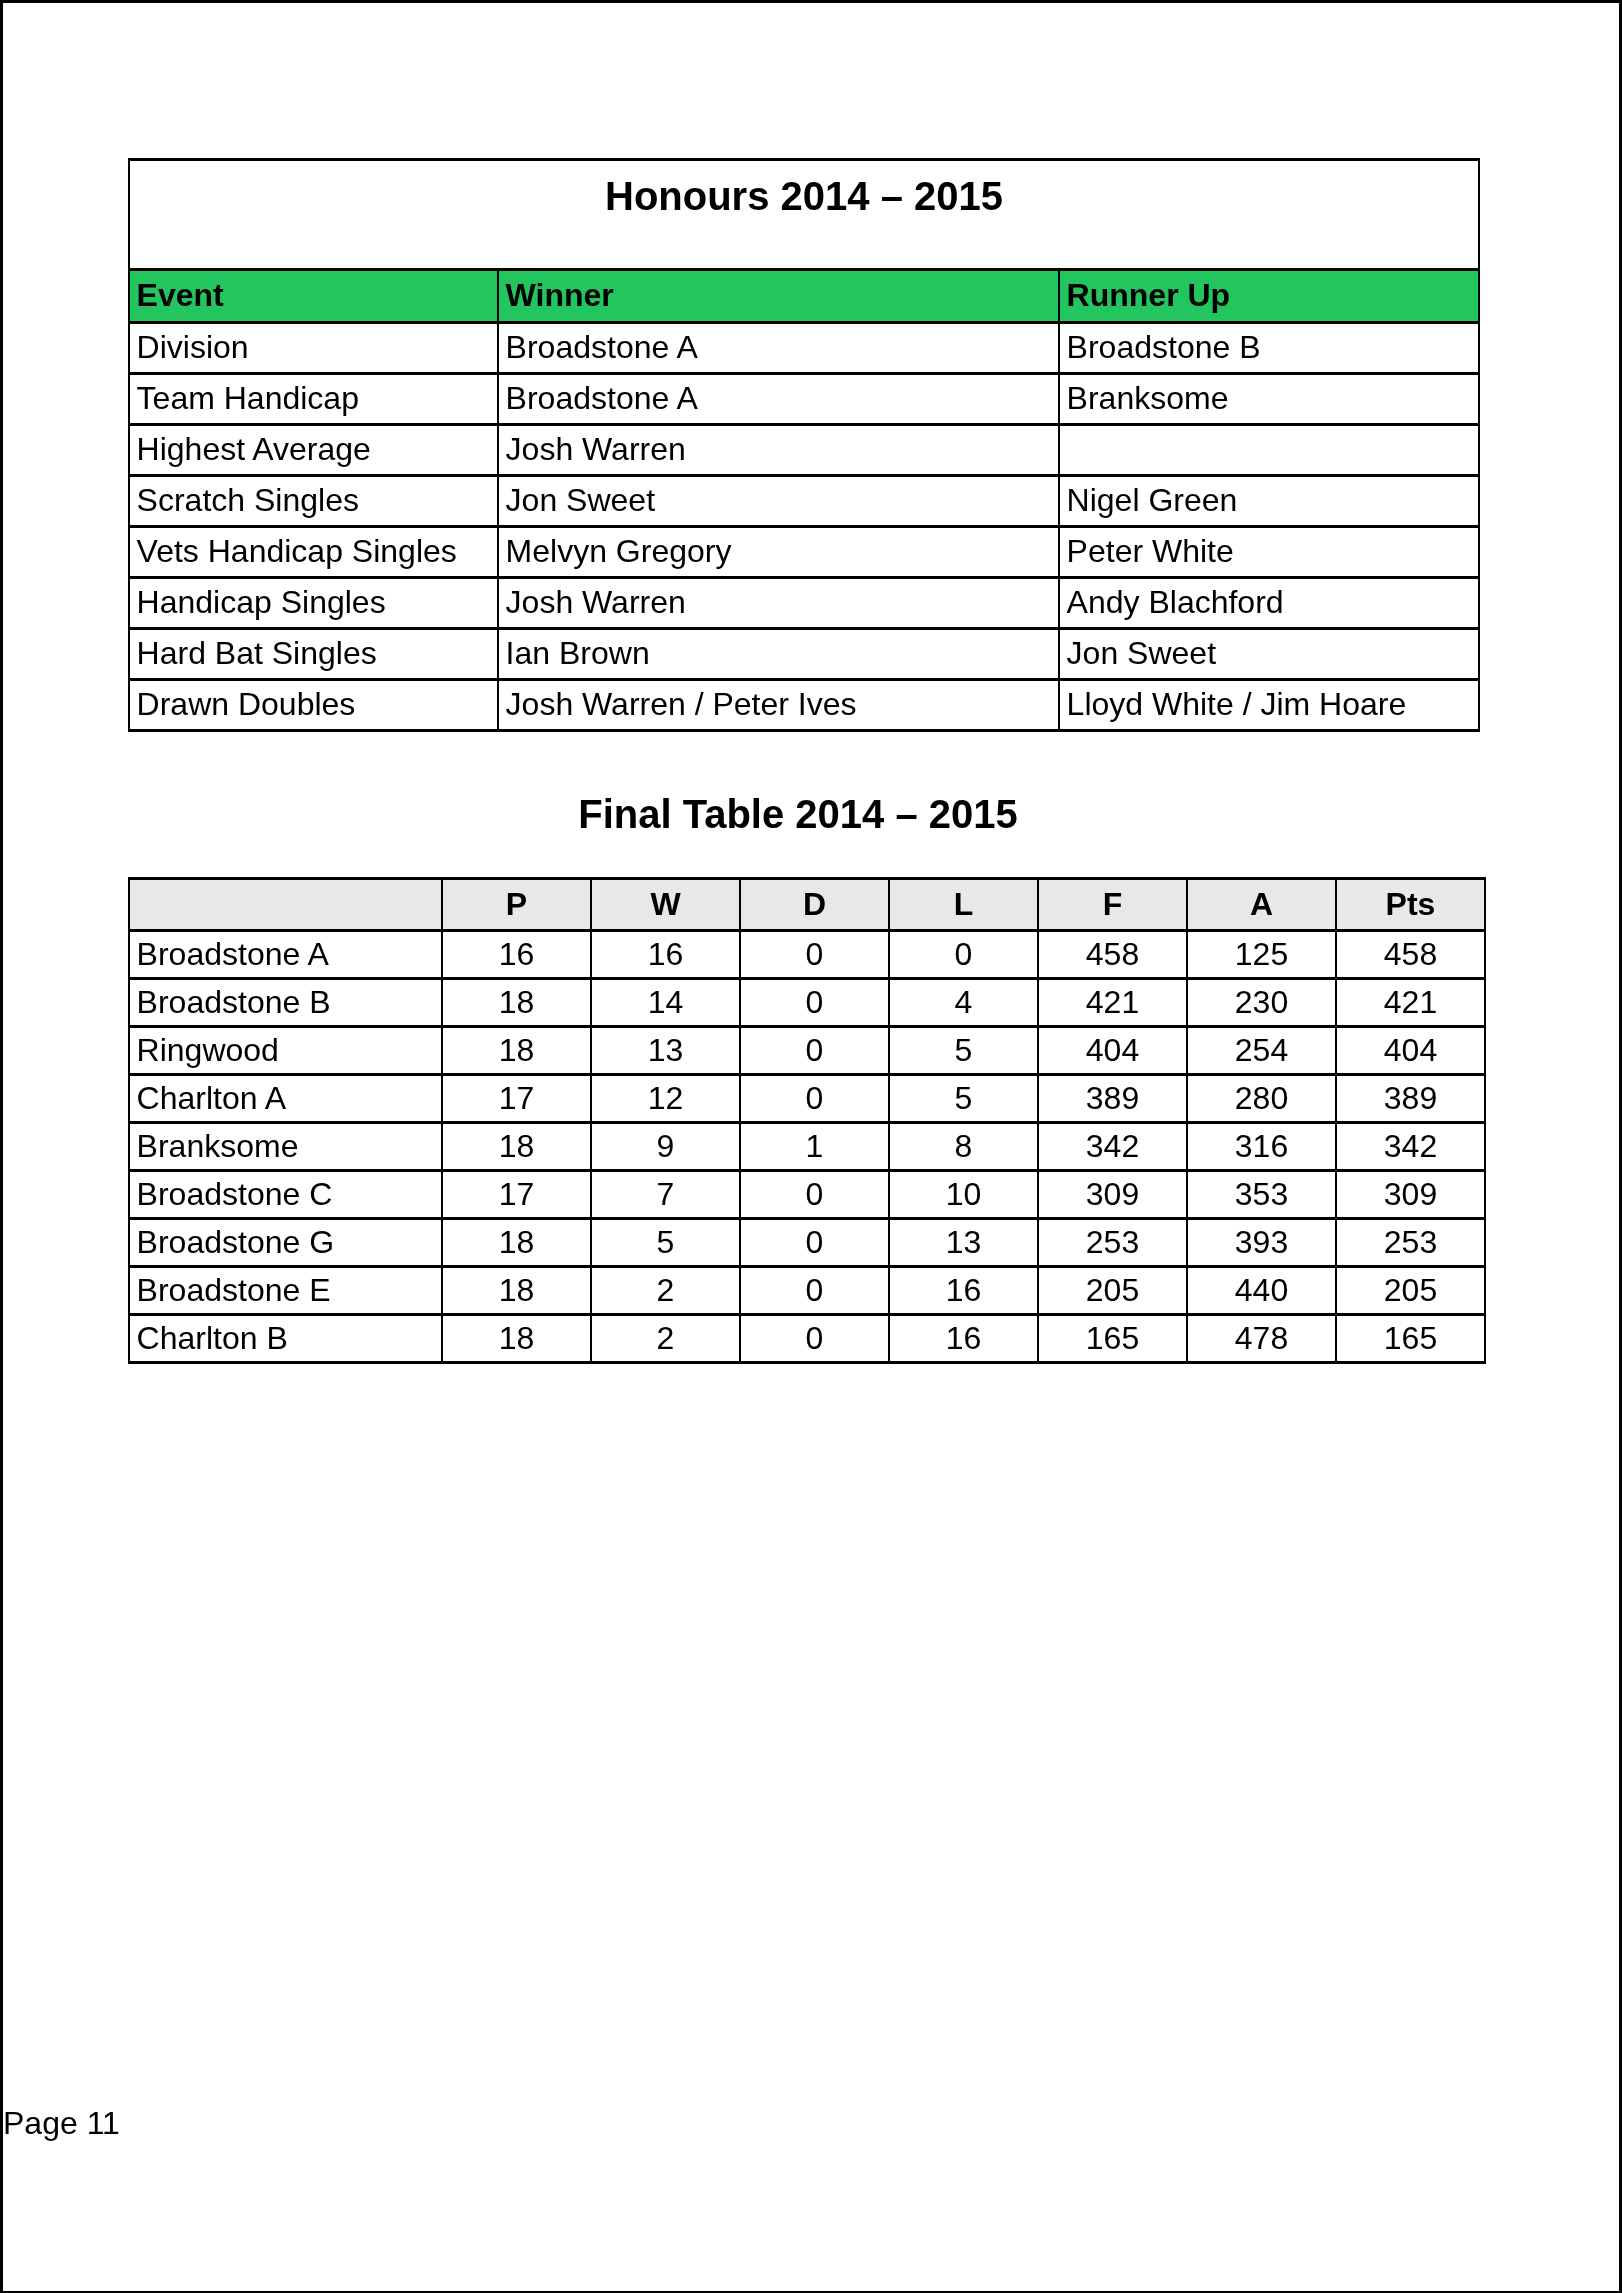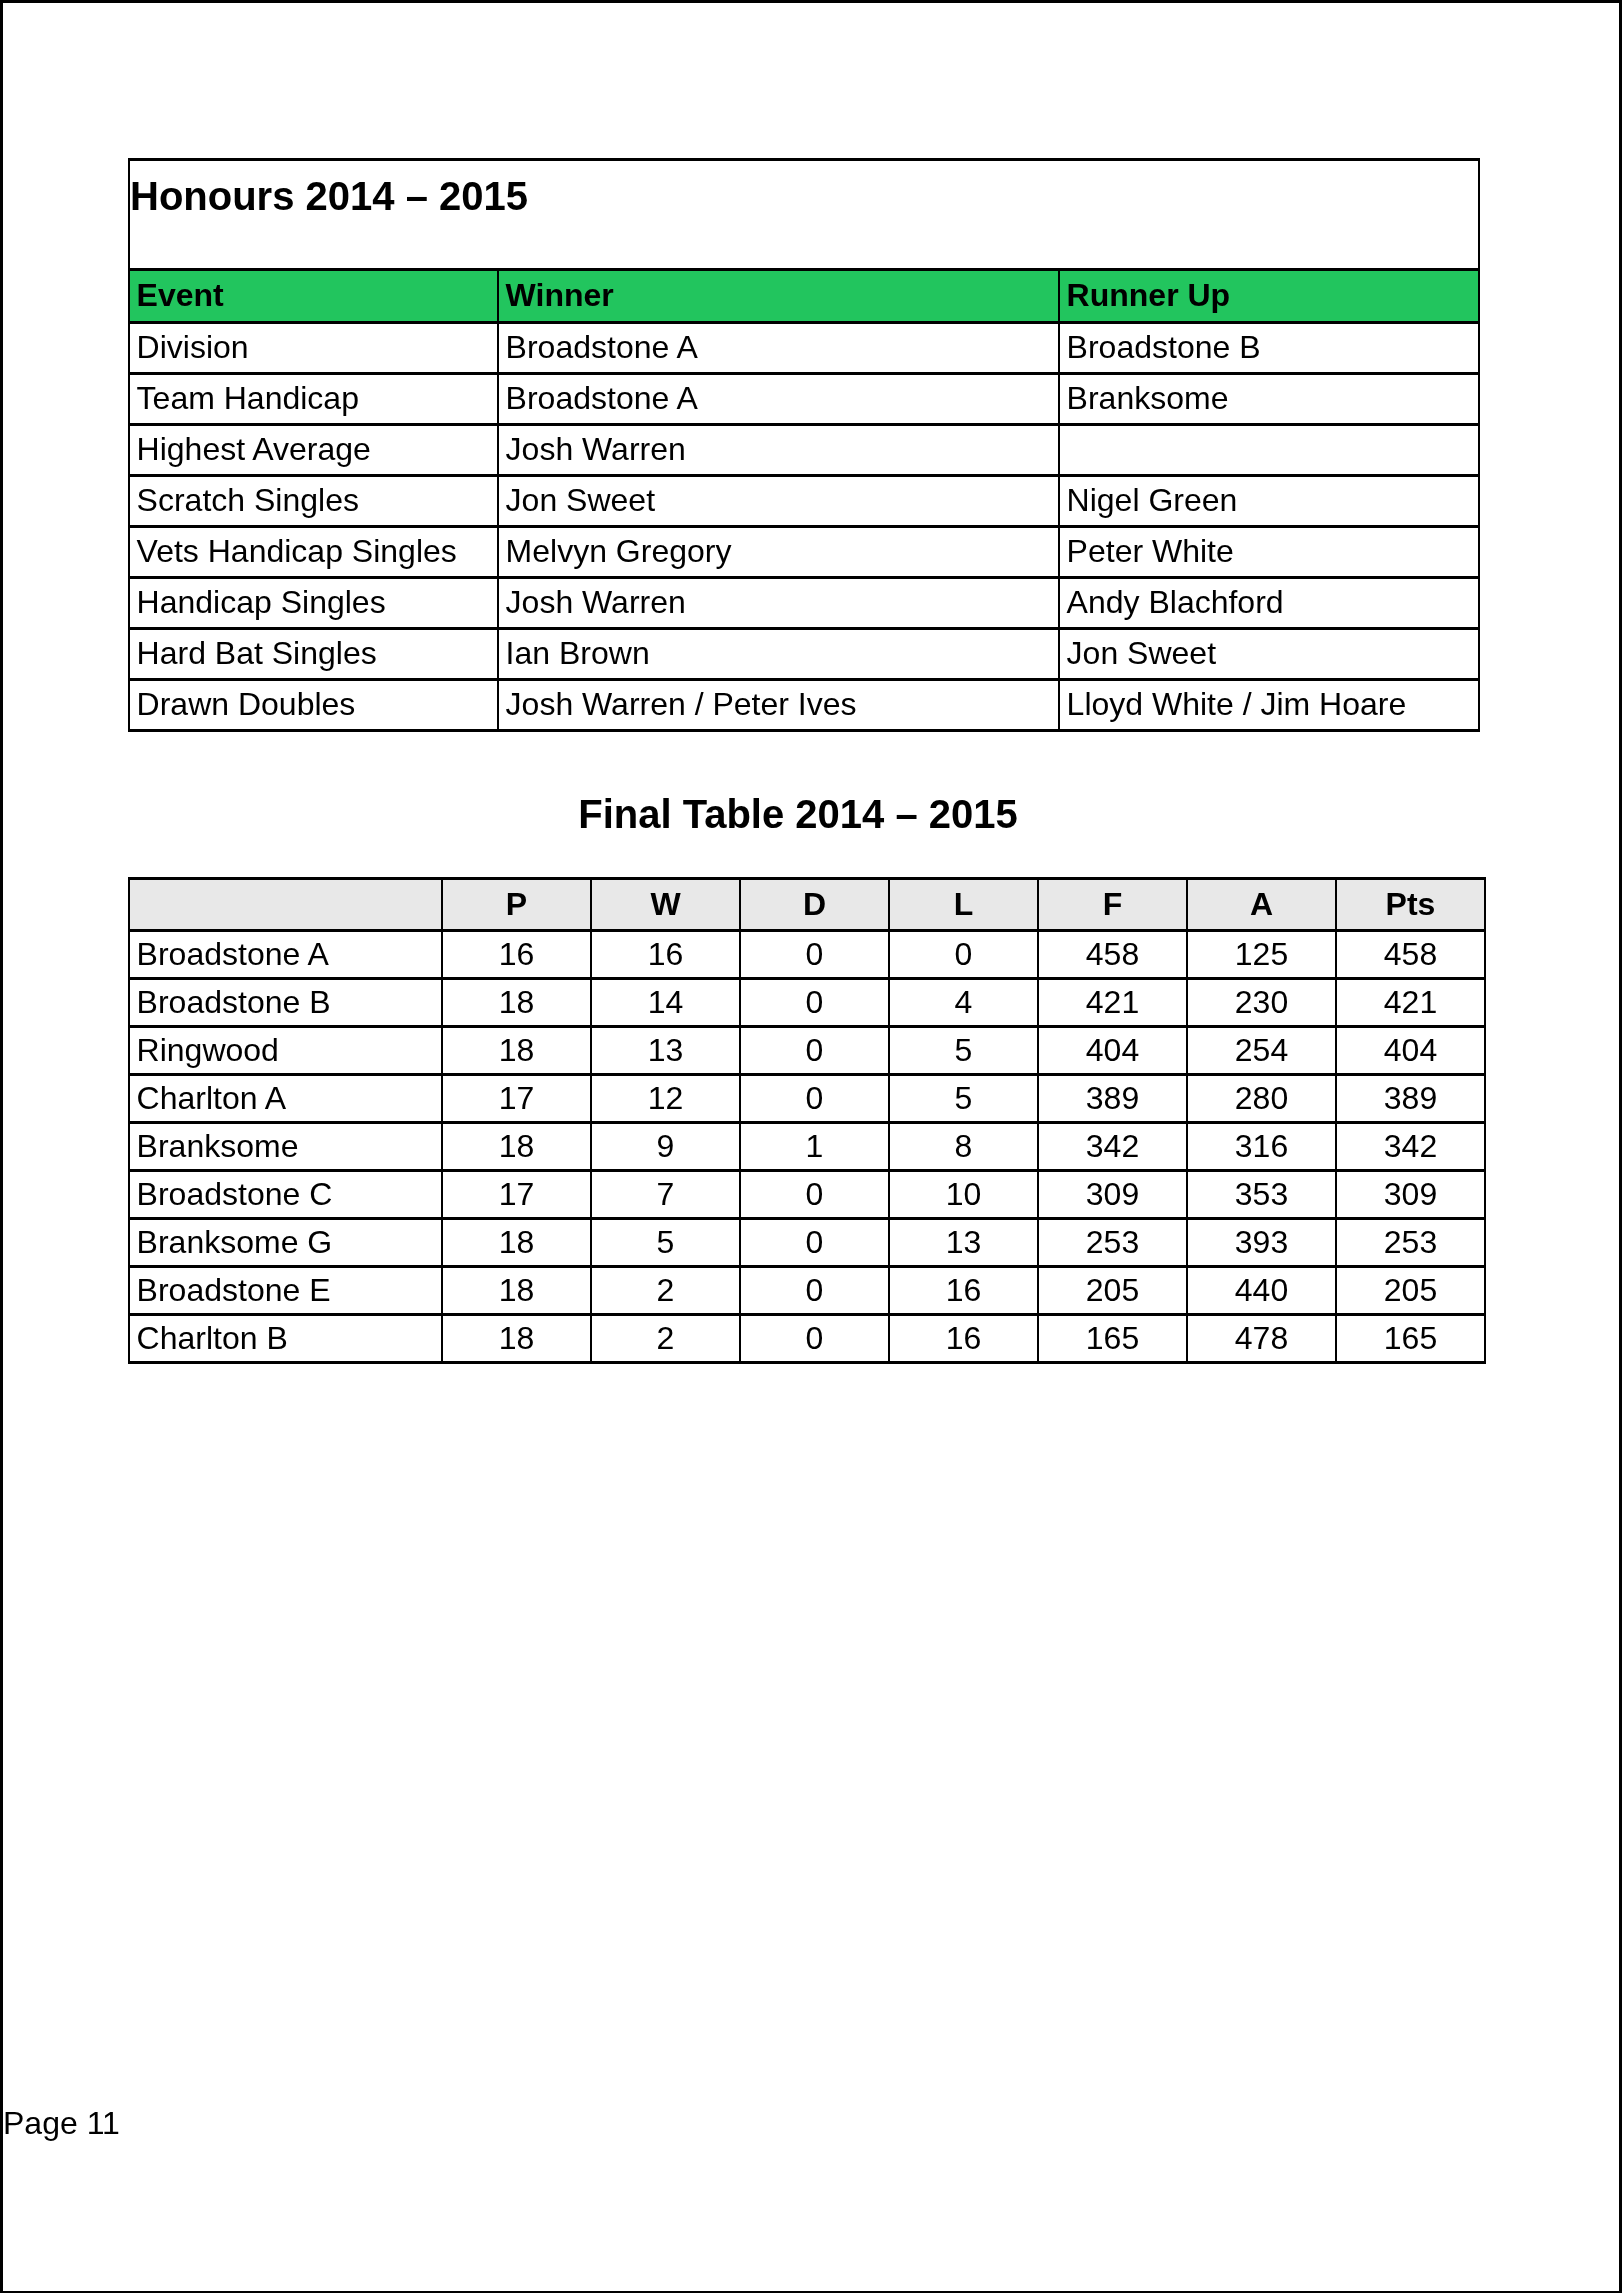--- a/index.html
+++ b/index.html
@@ -37,21 +37,21 @@
   
   .honours {
     left: 125px;
     top: 155px;
     width: 1350px;
   }
   .honours .title-cell {
     height: 94px;
     font-size: 40px;
     font-weight: bold;
-    text-align: left;
+    text-align: center;
     vertical-align: top;
     padding: 13px 0 0 0;
     margin-left: 37px;
   }
   .honours th {
     height: 50px;
     background: #22c55e;
     font-weight: bold;
     text-align: left;
     vertical-align: middle;
@@ -246,21 +246,21 @@
         <td class="team">Broadstone C</td>
         <td class="num">17</td>
         <td class="num">7</td>
         <td class="num">0</td>
         <td class="num">10</td>
         <td class="num">309</td>
         <td class="num">353</td>
         <td class="num">309</td>
       </tr>
       <tr>
-        <td class="team">Branksome G</td>
+        <td class="team">Broadstone G</td>
         <td class="num">18</td>
         <td class="num">5</td>
         <td class="num">0</td>
         <td class="num">13</td>
         <td class="num">253</td>
         <td class="num">393</td>
         <td class="num">253</td>
       </tr>
       <tr>
         <td class="team">Broadstone E</td>

